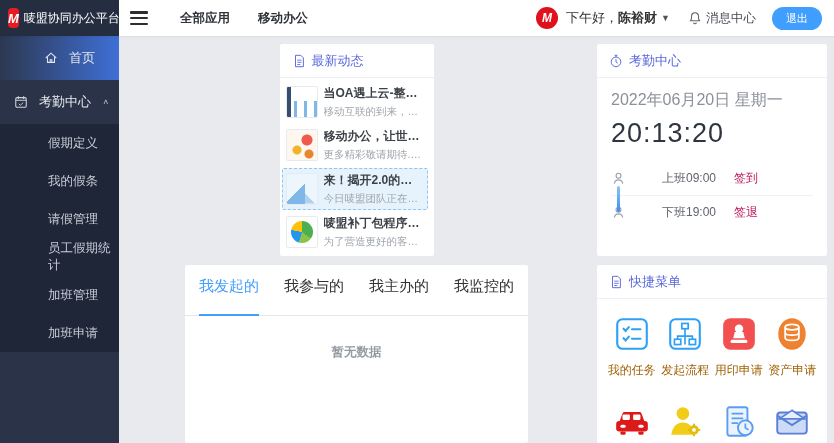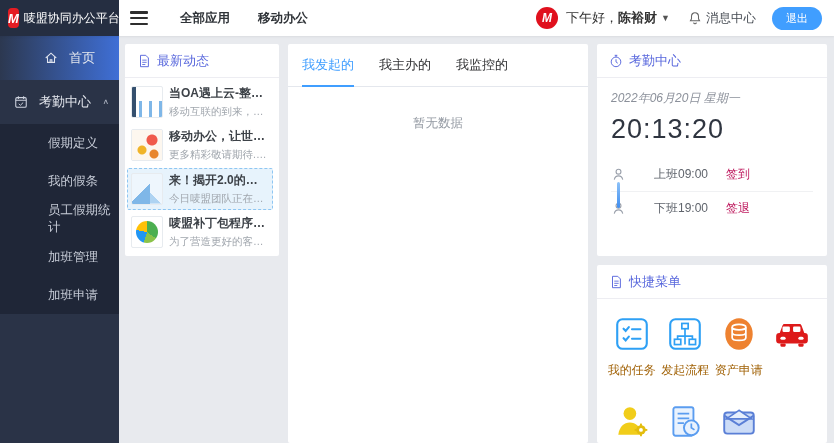--- a/index.html
+++ b/index.html
@@ -31,21 +31,21 @@
   .sidebar { width:119px; background:#2a3347; flex-shrink:0; overflow:hidden; }
   .sb-item { height:44px; display:flex; align-items:center; padding:0 10px 0 14px; color:#e4e7ee; font-size:13px; cursor:pointer; gap:11px; }
   .sb-item.active { background:linear-gradient(90deg,#2c3850 0%,#3f6fd6 100%);padding-left:44px; }
   .sb-item svg { flex-shrink:0; }
   .sb-chevron { margin-left:auto; font-size:9px; color:#aab1bf; transform:scaleY(.8); }
   .submenu { background:#1f2637; }
   .submenu .sub-item { height:38px; display:flex; align-items:center; padding-left:48px; color:#c8cdd8; font-size:12.5px; cursor:pointer; }
 
   
   .main { flex:1; display:flex; padding:8px 7px 0 6px; gap:9px; min-width:0; }
-  .col-left { flex:1; display:flex; flex-direction:row; gap:9px; min-width:0; }
+  .col-left { flex:1; display:flex; flex-direction:column; gap:9px; min-width:0;align-items:center; }
   .col-right { width:230px; display:flex; flex-direction:column; gap:9px; flex-shrink:0; }
   .card { background:#fff; border-radius:2px; }
   .card-hd { height:34px; display:flex; align-items:center; gap:6px; padding:0 12px; border-bottom:1px solid #ededf2; }
   .card-hd .card-title { font-size:13px; color:#5968dd; }
 
   
   .news-card { height:212px; display:flex; flex-direction:column; }
   .news-body { flex:1; display:flex; min-height:0; }
   .banner { flex:1; position:relative; overflow:hidden; }
   .banner-title { position:absolute; left:20px; top:22px; font-size:27px; font-weight:bold; color:#4a90e2; letter-spacing:3px; }
@@ -95,35 +95,35 @@
           linear-gradient(225deg,transparent 55%,#aed3f2 55%) right bottom/55% 55% no-repeat; }
   .t3 i { background:conic-gradient(#4caf50 0 35%,#8bc34a 35% 55%,#2196f3 55% 78%,#ffc107 78%);
           border-radius:50%; margin:4px; }
   .news-text { min-width:0; }
   .news-title { font-size:12px; color:#3d4248; font-weight:bold; white-space:nowrap; overflow:hidden; text-overflow:ellipsis; }
   .news-sub { font-size:10.5px; color:#a0a6ad; white-space:nowrap; overflow:hidden; text-overflow:ellipsis; margin-top:3px; }
 
   
   .tabs-card { flex:1; }
   .tab-bar { display:flex; gap:25px; padding:0 14px; border-bottom:1px solid #e4e7ed; }
-  .tab { font-size:13px; color:#303133; padding:12px 0 11px; cursor:pointer; border-bottom:2px solid transparent; margin-bottom:-1px; }
+  .tab { font-size:15px; color:#303133; padding:12px 0 18px; cursor:pointer; border-bottom:2px solid transparent; margin-bottom:-1px; }
   .tab.active { color:#409EFF; border-bottom-color:#409EFF; }
-  .empty-text { text-align:center; color:#949aa3; font-size:12.5px; margin-top:28px; }
+  .empty-text { text-align:center; color:#949aa3; font-size:12.5px; margin-top:28px;font-weight:bold; }
 
   
   .att-card { height:212px; }
   .att-body { padding:12px 14px; }
-  .att-date { font-size:12px; color:#8b909a;font-style:italic; }
+  .att-date { font-size:16px; color:#8b909a; }
   .att-time { font-size:27px; color:#2f3540; letter-spacing:1px; margin:7px 0 12px; }
   .att-timeline { position:relative; }
   .att-connector { position:absolute; left:6px; top:25px; width:3px; height:26px; border-radius:2px;
       background:linear-gradient(180deg,#8ec2f8,#3f8ef0); }
   .att-row { display:flex; align-items:center; height:34px; }
   .att-row + .att-row { border-top:1px solid #f0f1f3; }
-  .att-label { font-size:12px; color:#5f646c; margin-left:28px; width:72px; }
+  .att-label { font-size:12px; color:#5f646c; margin-left:36px; width:72px; }
   .att-link { font-size:12px; color:#be185d; cursor:pointer; text-decoration:none; }
 
   
   .qm-card { flex:1; overflow:hidden; }
   .qm-grid { display:grid; grid-template-columns:repeat(4,1fr); row-gap:24px; padding:16px 8px; }
   .qm-cell { display:flex; flex-direction:column; align-items:center; gap:9px; cursor:pointer; }
   .qm-label { font-size:12px; color:#a16207; white-space:nowrap; }
 </style>
 </head>
 <body>
@@ -173,20 +173,21 @@
             <rect x="2" y="3" width="12" height="11" rx="1.5" fill="none" stroke="#cfd4e0" stroke-width="1.2"></rect>
             <path d="M2 6h12M5 1.5v3M11 1.5v3" stroke="#cfd4e0" stroke-width="1.2"></path>
             <path d="M5.5 10l1.8 1.8 3.2-3.2" fill="none" stroke="#cfd4e0" stroke-width="1.1"></path>
           </svg>
         <span>考勤中心</span>
         <span class="sb-chevron">∧</span>
       </div>
       <div class="submenu">
         <div class="sub-item">假期定义</div>
         <div class="sub-item">我的假条</div>
+        <div class="sub-item">请假管理</div>
         <div class="sub-item">员工假期统计</div>
         <div class="sub-item">加班管理</div>
         <div class="sub-item">加班申请</div>
       </div>
     </div>
 
     <div class="main">
       <div class="col-left">
 
         <div class="card news-card">
@@ -283,20 +284,21 @@
                     <div class="news-sub">为了营造更好的客户体验，唛</div>
                   </div>
               </div>
             </div>
           </div>
         </div>
 
         <div class="card tabs-card">
           <div class="tab-bar">
             <div class="tab active">我发起的</div>
+            <div class="tab">我参与的</div>
             <div class="tab">我主办的</div>
             <div class="tab">我监控的</div>
           </div>
           <div class="empty-text">暂无数据</div>
         </div>
       </div>
 
       <div class="col-right">
 
         <div class="card att-card">
@@ -353,20 +355,29 @@
                   <rect x="4" y="4" width="28" height="28" rx="5" fill="none" stroke="#2ea0f5" stroke-width="2"></rect>
                   <rect x="15" y="8" width="6" height="5" fill="none" stroke="#2ea0f5" stroke-width="1.6"></rect>
                   <rect x="8" y="23" width="6" height="5" fill="none" stroke="#2ea0f5" stroke-width="1.6"></rect>
                   <rect x="22" y="23" width="6" height="5" fill="none" stroke="#2ea0f5" stroke-width="1.6"></rect>
                   <path d="M18 13v5M11 23v-3h14v3M18 18v10" fill="none" stroke="#2ea0f5" stroke-width="1.6"></path>
                 </svg>
               <div class="qm-label">发起流程</div>
             </div>
             <div class="qm-cell">
               <svg width="38" height="38" viewBox="0 0 36 36">
+                  <rect x="3" y="3" width="30" height="30" rx="7" fill="#f25050"></rect>
+                  <circle cx="18" cy="13" r="4" fill="#fff"></circle>
+                  <path d="M14 16h8l1.5 6h-11z" fill="#fff"></path>
+                  <rect x="10" y="23.5" width="16" height="3" rx="1.5" fill="#fff"></rect>
+                </svg>
+              <div class="qm-label">用印申请</div>
+            </div>
+            <div class="qm-cell">
+              <svg width="38" height="38" viewBox="0 0 36 36">
                   <ellipse cx="18" cy="18" rx="13" ry="15" fill="#ee8230"></ellipse>
                   <ellipse cx="18" cy="11.5" rx="6.5" ry="2.6" fill="none" stroke="#fff" stroke-width="1.6"></ellipse>
                   <path d="M11.5 11.5v5c0 1.5 2.9 2.6 6.5 2.6s6.5-1.1 6.5-2.6v-5M11.5 16.5v5c0 1.5 2.9 2.6 6.5 2.6s6.5-1.1 6.5-2.6v-5" fill="none" stroke="#fff" stroke-width="1.6"></path>
                 </svg>
               <div class="qm-label">资产申请</div>
             </div>
             <div class="qm-cell">
               <svg width="38" height="38" viewBox="0 0 36 36">
                   <path d="M6 18l3-8a2 2 0 0 1 1.9-1.4h14.2A2 2 0 0 1 27 10l3 8z" fill="#dd1a1a"></path>
                   <rect x="3" y="17" width="30" height="10" rx="3" fill="#dd1a1a"></rect>

